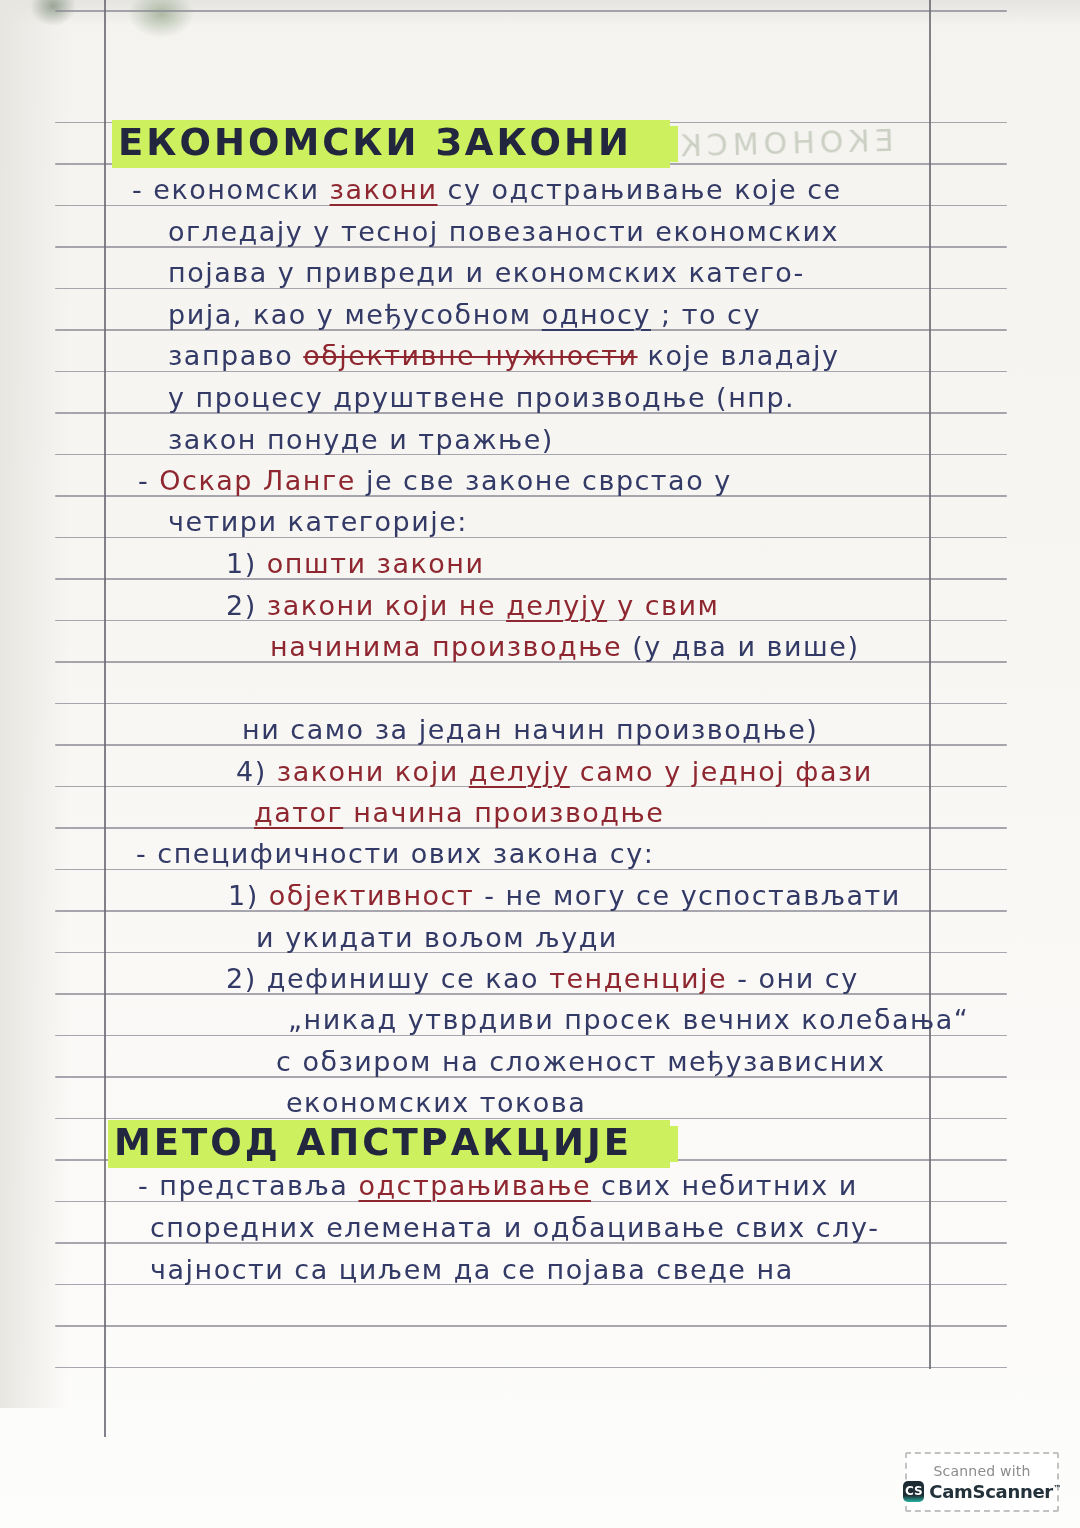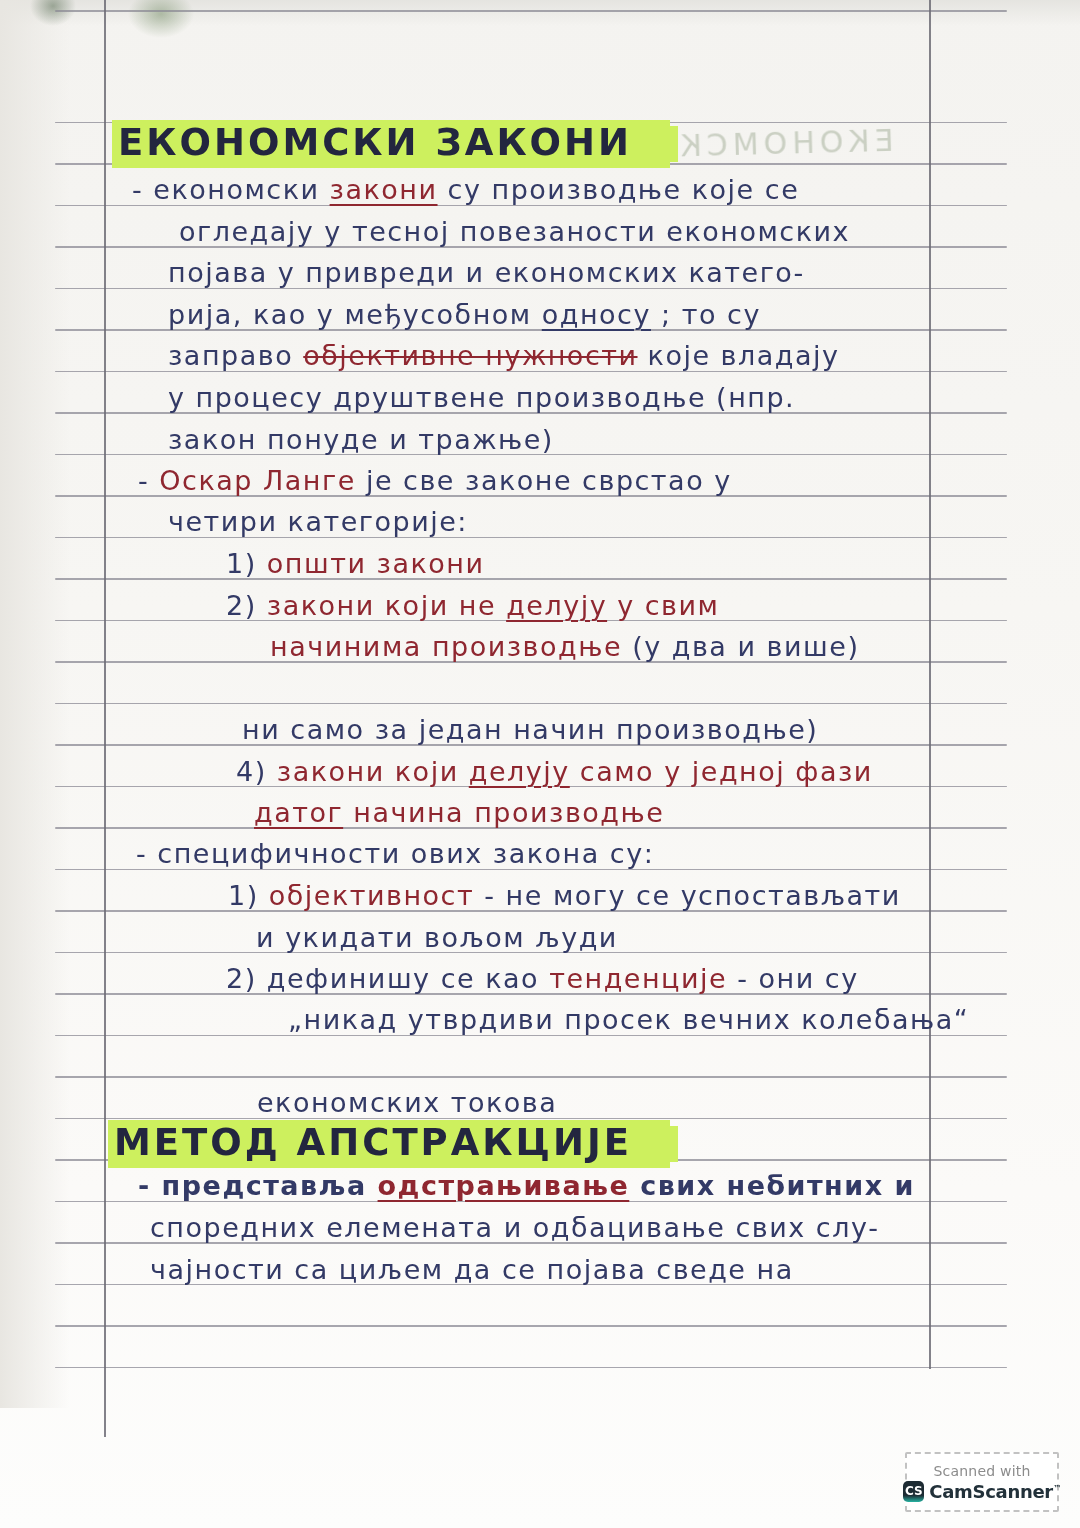--- a/index.html
+++ b/index.html
@@ -124,43 +124,44 @@
     <div class="rule" style="top: 1325px;"></div>
     <div class="rule" style="top: 1366.5px;"></div>
   </div>
 <div class="vline margin"></div>
 <div class="vline right"></div>
 
 <div class="ghost">ЕКОНОМСКИ</div>
 
 <div class="hw-layer">
     <div class="hw-line hw-title" style="top: 120px; left: 112px;"><span class="seg c-d">ЕКОНОМСКИ ЗАКОНИ</span></div>
-    <div class="hw-line" style="top: 170px; left: 132px;"><span class="seg c-b">- економски </span><span class="seg c-r u">закони</span><span class="seg c-b"> су производње које се</span></div>
-    <div class="hw-line" style="top: 212px; left: 168px; margin-left: 11px;"><span class="seg c-b">огледају у тесној повезаности економских</span></div>
+    <div class="hw-line" style="top: 170px; left: 132px;"><span class="seg c-b">- економски </span><span class="seg c-r u">закони</span><span class="seg c-b"> су одстрањивање које се</span></div>
+    <div class="hw-line" style="top: 212px; left: 168px;"><span class="seg c-b">огледају у тесној повезаности економских</span></div>
     <div class="hw-line" style="top: 253px; left: 168px;"><span class="seg c-b">појава у привреди и економских катего-</span></div>
     <div class="hw-line" style="top: 295px; left: 168px;"><span class="seg c-b">рија, као у међусобном </span><span class="seg c-b u">односу</span><span class="seg c-b"> ; то су</span></div>
     <div class="hw-line" style="top: 336px; left: 168px;"><span class="seg c-b">заправо </span><span class="seg c-r s">објективне нужности</span><span class="seg c-b"> које владају</span></div>
     <div class="hw-line" style="top: 378px; left: 168px;"><span class="seg c-b">у процесу друштвене производње (нпр.</span></div>
     <div class="hw-line" style="top: 420px; left: 168px;"><span class="seg c-b">закон понуде и тражње)</span></div>
     <div class="hw-line" style="top: 461px; left: 138px;"><span class="seg c-b">- </span><span class="seg c-r">Оскар Ланге</span><span class="seg c-b"> је све законе сврстао у</span></div>
     <div class="hw-line" style="top: 502px; left: 168px;"><span class="seg c-b">четири категорије:</span></div>
     <div class="hw-line" style="top: 544px; left: 226px;"><span class="seg c-b">1) </span><span class="seg c-r">општи закони</span></div>
     <div class="hw-line" style="top: 586px; left: 226px;"><span class="seg c-b">2) </span><span class="seg c-r">закони који не </span><span class="seg c-r u">делују</span><span class="seg c-r"> у свим</span></div>
     <div class="hw-line" style="top: 627px; left: 270px;"><span class="seg c-r">начинима производње </span><span class="seg c-b">(у два и више)</span></div>
     <div class="hw-line" style="top: 710px; left: 242px;"><span class="seg c-b">ни само за један начин производње)</span></div>
     <div class="hw-line" style="top: 752px; left: 236px;"><span class="seg c-b">4) </span><span class="seg c-r">закони који </span><span class="seg c-r u">делују</span><span class="seg c-r"> само у једној фази</span></div>
     <div class="hw-line" style="top: 793px; left: 254px;"><span class="seg c-r u">датог</span><span class="seg c-r"> начина производње</span></div>
     <div class="hw-line" style="top: 834px; left: 136px;"><span class="seg c-b">- специфичности ових закона су:</span></div>
     <div class="hw-line" style="top: 876px; left: 228px;"><span class="seg c-b">1) </span><span class="seg c-r">објективност</span><span class="seg c-b"> - не могу се успостављати</span></div>
     <div class="hw-line" style="top: 918px; left: 256px;"><span class="seg c-b">и укидати вољом људи</span></div>
     <div class="hw-line" style="top: 959px; left: 226px;"><span class="seg c-b">2) </span><span class="seg c-b">дефинишу се као </span><span class="seg c-r">тенденције</span><span class="seg c-b"> - они су</span></div>
     <div class="hw-line" style="top: 1000px; left: 288px;"><span class="seg c-b">„никад утврдиви просек вечних колебања“</span></div>
-    <div class="hw-line" style="top: 1083px; left: 257px;"><span class="seg c-b">економских токова</span></div>
+    <div class="hw-line" style="top: 1042px; left: 276px;"><span class="seg c-b">с обзиром на сложеност међузависних</span></div>
+    <div class="hw-line" style="top: 1083px; left: 286px;"><span class="seg c-b">економских токова</span></div>
     <div class="hw-line hw-title" style="top: 1120px; left: 108px;"><span class="seg c-d">МЕТОД АПСТРАКЦИЈЕ</span></div>
-    <div class="hw-line" style="top: 1166px; left: 138px; font-weight: bold;"><span class="seg c-b">- представља </span><span class="seg c-r u">одстрањивање</span><span class="seg c-b"> свих небитних и</span></div>
+    <div class="hw-line" style="top: 1166px; left: 138px;"><span class="seg c-b">- представља </span><span class="seg c-r u">одстрањивање</span><span class="seg c-b"> свих небитних и</span></div>
     <div class="hw-line" style="top: 1250px; left: 150px;"><span class="seg c-b">чајности са циљем да се појава сведе на</span></div>
     <div class="hw-line" style="top: 1208px; left: 150px;"><span class="seg c-b">споредних елемената и одбацивање свих слу-</span></div>
   </div>
 
 <div class="badge">
   <div class="badge-top">Scanned with</div>
   <div class="badge-bottom">
     <span class="cs-logo">CS</span>
     <span class="cs-brand"><span>CamScanner</span><sup class="tm">™</sup></span>
   </div>

